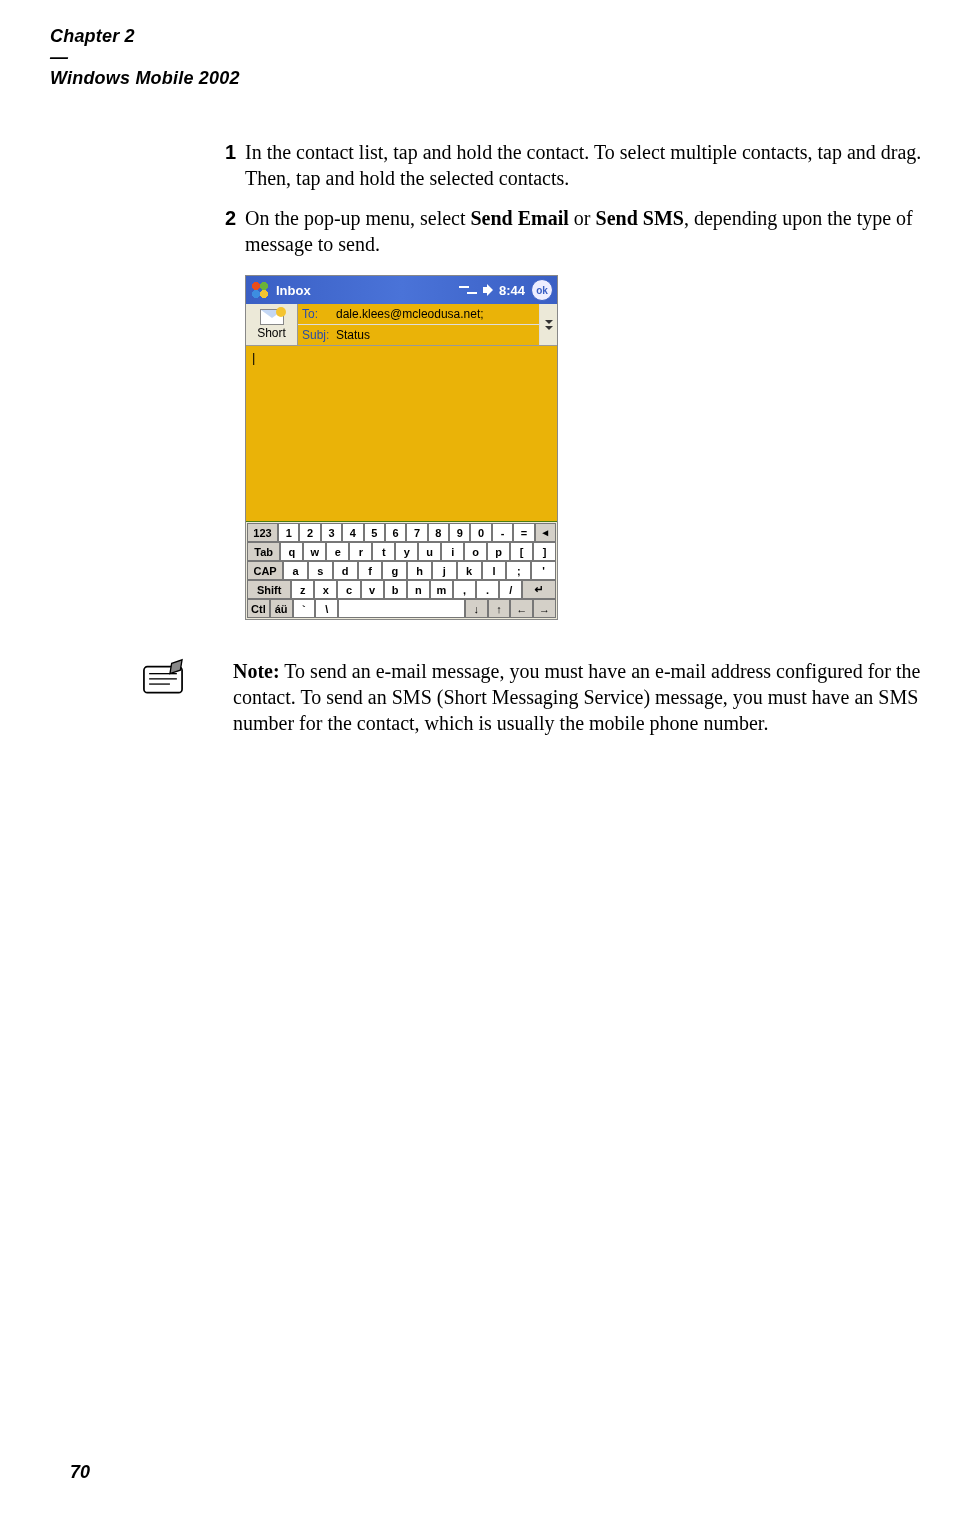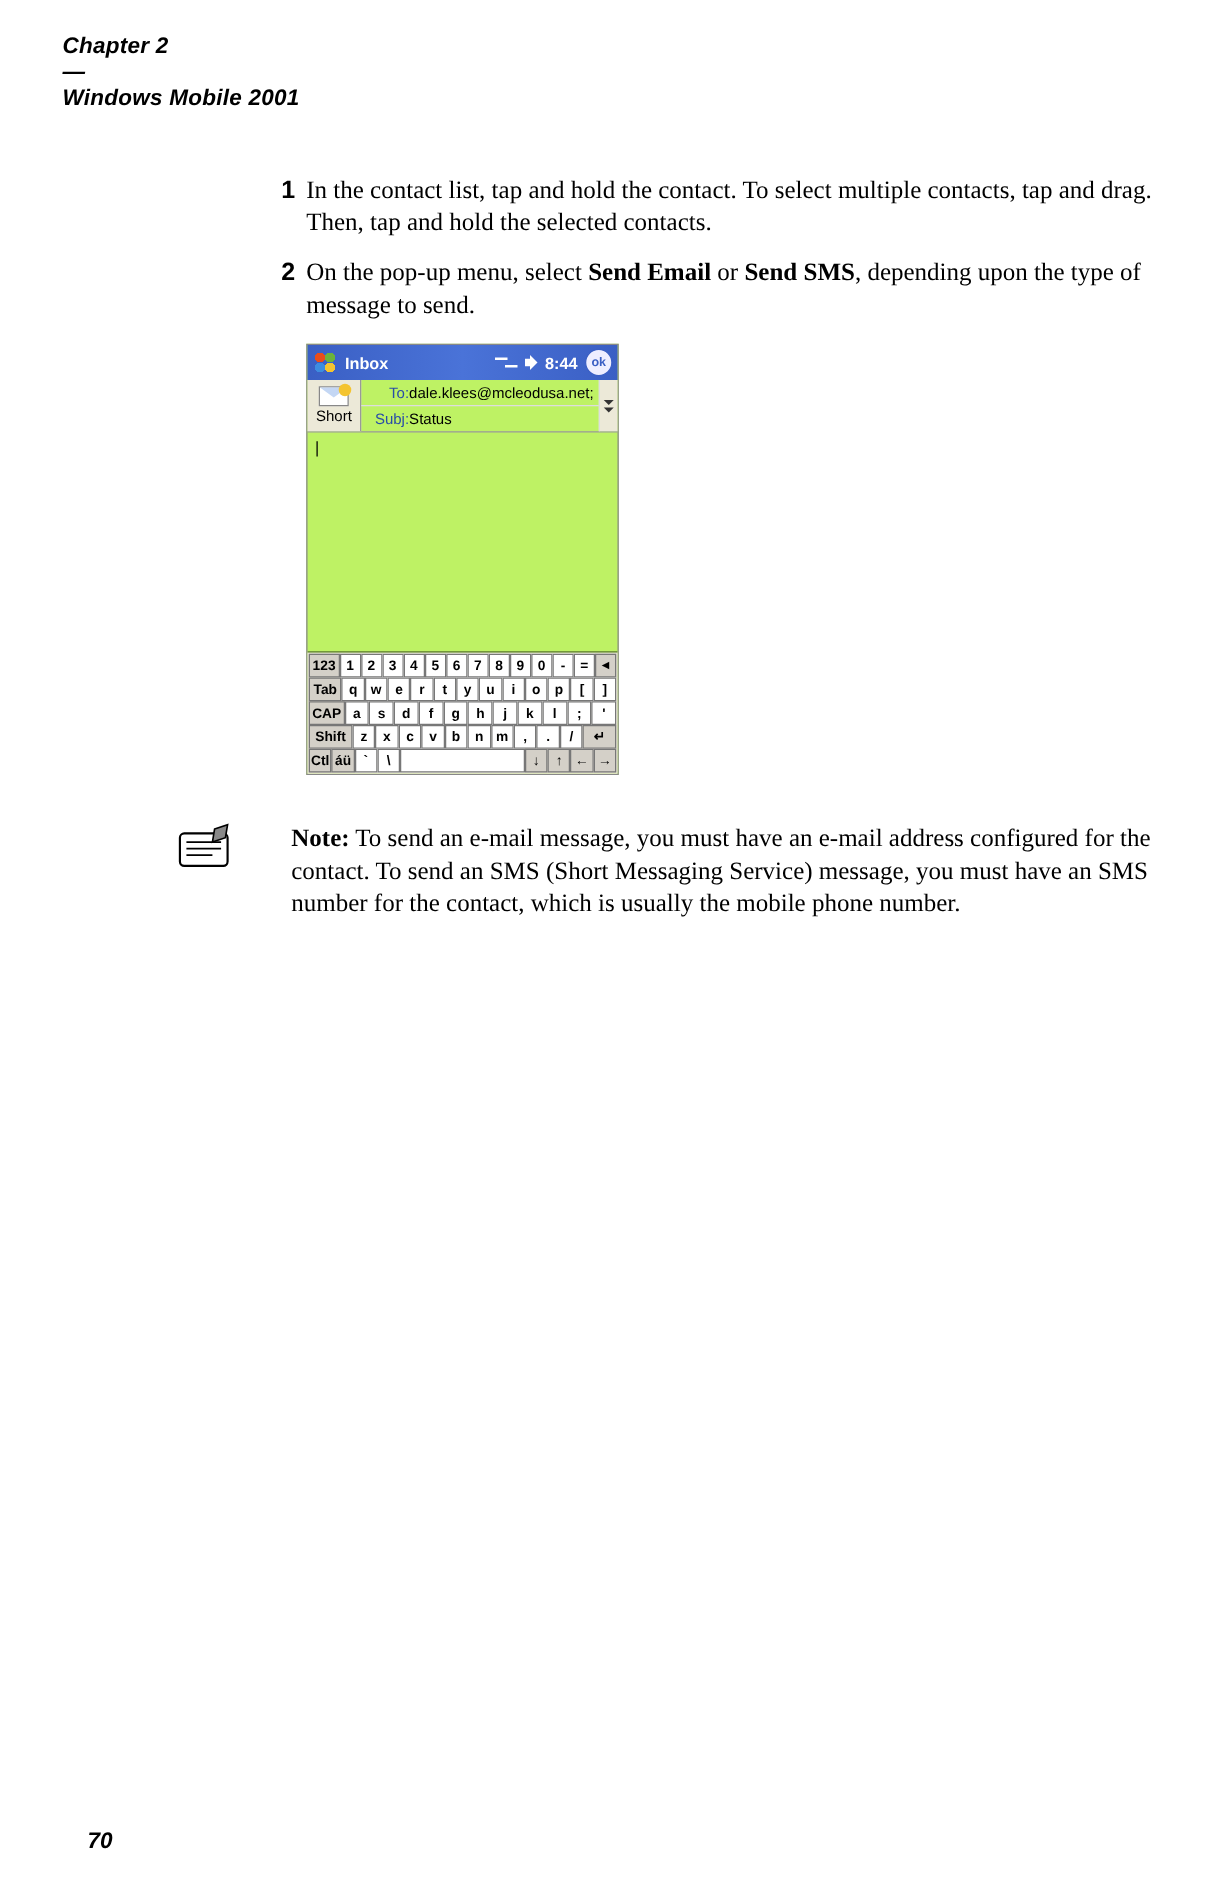--- a/index.html
+++ b/index.html
@@ -43,23 +43,23 @@
     .step .num {
       font-family: 'Arial Narrow', Arial, sans-serif;
       font-weight: bold;
       width: 20px;
       flex-shrink: 0;
     }
     .step .body { flex: 1; }
     .bold { font-weight: bold; }
     .screenshot {
       margin: 18px 0 0 20px;
-      width: 250px;
+      width: 313px;
       border: 1px solid #888;
-      background: #bef264;
+      background: #eab308;
       font-family: Tahoma, Arial, sans-serif;
       font-size: 13px;
     }
     .ss-titlebar {
       height: 28px;
       display: flex;
       align-items: center;
       padding: 0 4px;
       color: #fff;
       font-weight: bold;
@@ -119,21 +119,21 @@
     }
     .ss-send-icon::before {
       content: ""; position: absolute; left: 0; top: 0;
       border-left: 11px solid transparent; border-right: 11px solid transparent;
       border-top: 8px solid #c4d7f4;
     }
     .ss-send-icon::after {
       content: ""; position: absolute; right: -3px; top: -3px;
       width: 10px; height: 10px; background: #f4c430; border-radius: 50%;
     }
-    .ss-fields { flex: 1; display: flex; flex-direction: column; font-size: 12px; text-align: right; }
+    .ss-fields { flex: 1; display: flex; flex-direction: column; font-size: 12px; }
     .ss-field { flex: 1; display: flex; align-items: center; padding: 0 4px; }
     .ss-field:first-child { border-bottom: 1px solid #ddd; }
     .ss-flabel { color: #2a4da8; width: 34px; }
     .ss-chev {
       width: 18px; display: flex; flex-direction: column; align-items: center;
       justify-content: center; gap: 2px; border-left: 1px solid #ddd;
       background: #ece9d8;
     }
     .ss-chev span {
       width: 0; height: 0; border-left: 4px solid transparent;
@@ -203,21 +203,21 @@
       content: ""; position: absolute; left: 2px; top: 2px; right: 2px; bottom: 2px;
       border: 1px solid #888;
     }
   </style>
 </head>
 <body>
 
 <div class="header">
   <span class="chapter">Chapter 2</span>
   <span class="dash">—</span>
-  <span class="title">Windows Mobile 2001</span>
+  <span class="title">Windows Mobile 2002</span>
 </div>
 
 <div class="content">
 
   <div class="step">
     <div class="num">1</div>
     <div class="body">In the contact list, tap and hold the contact. To select multiple contacts, tap and drag. Then, tap and hold the selected contacts.</div>
   </div>
 
   <div class="step">

